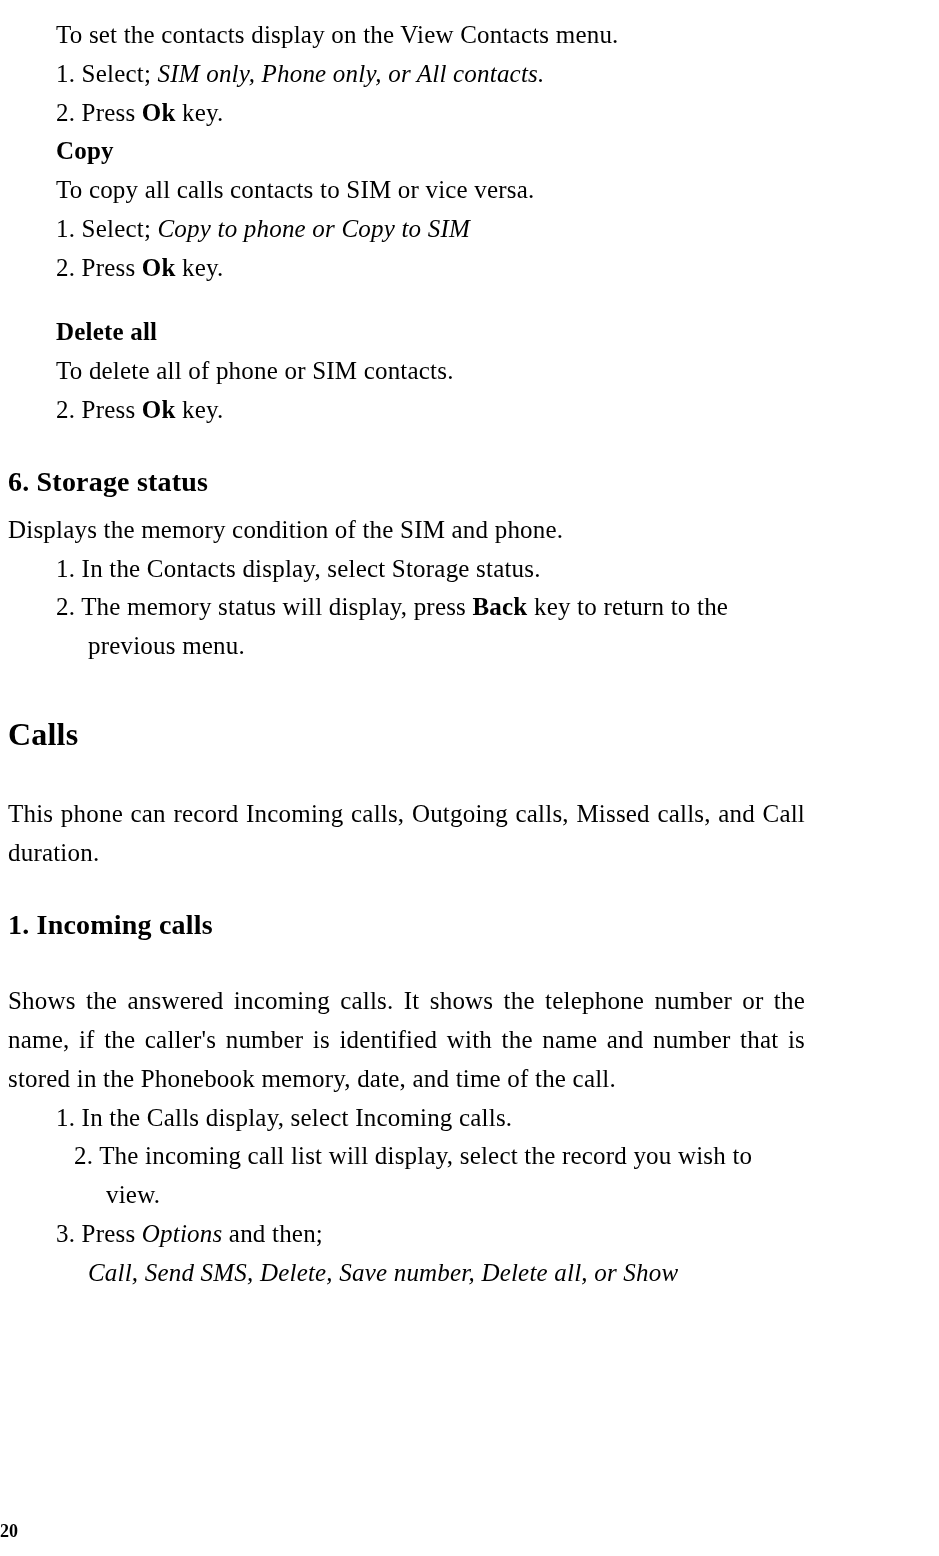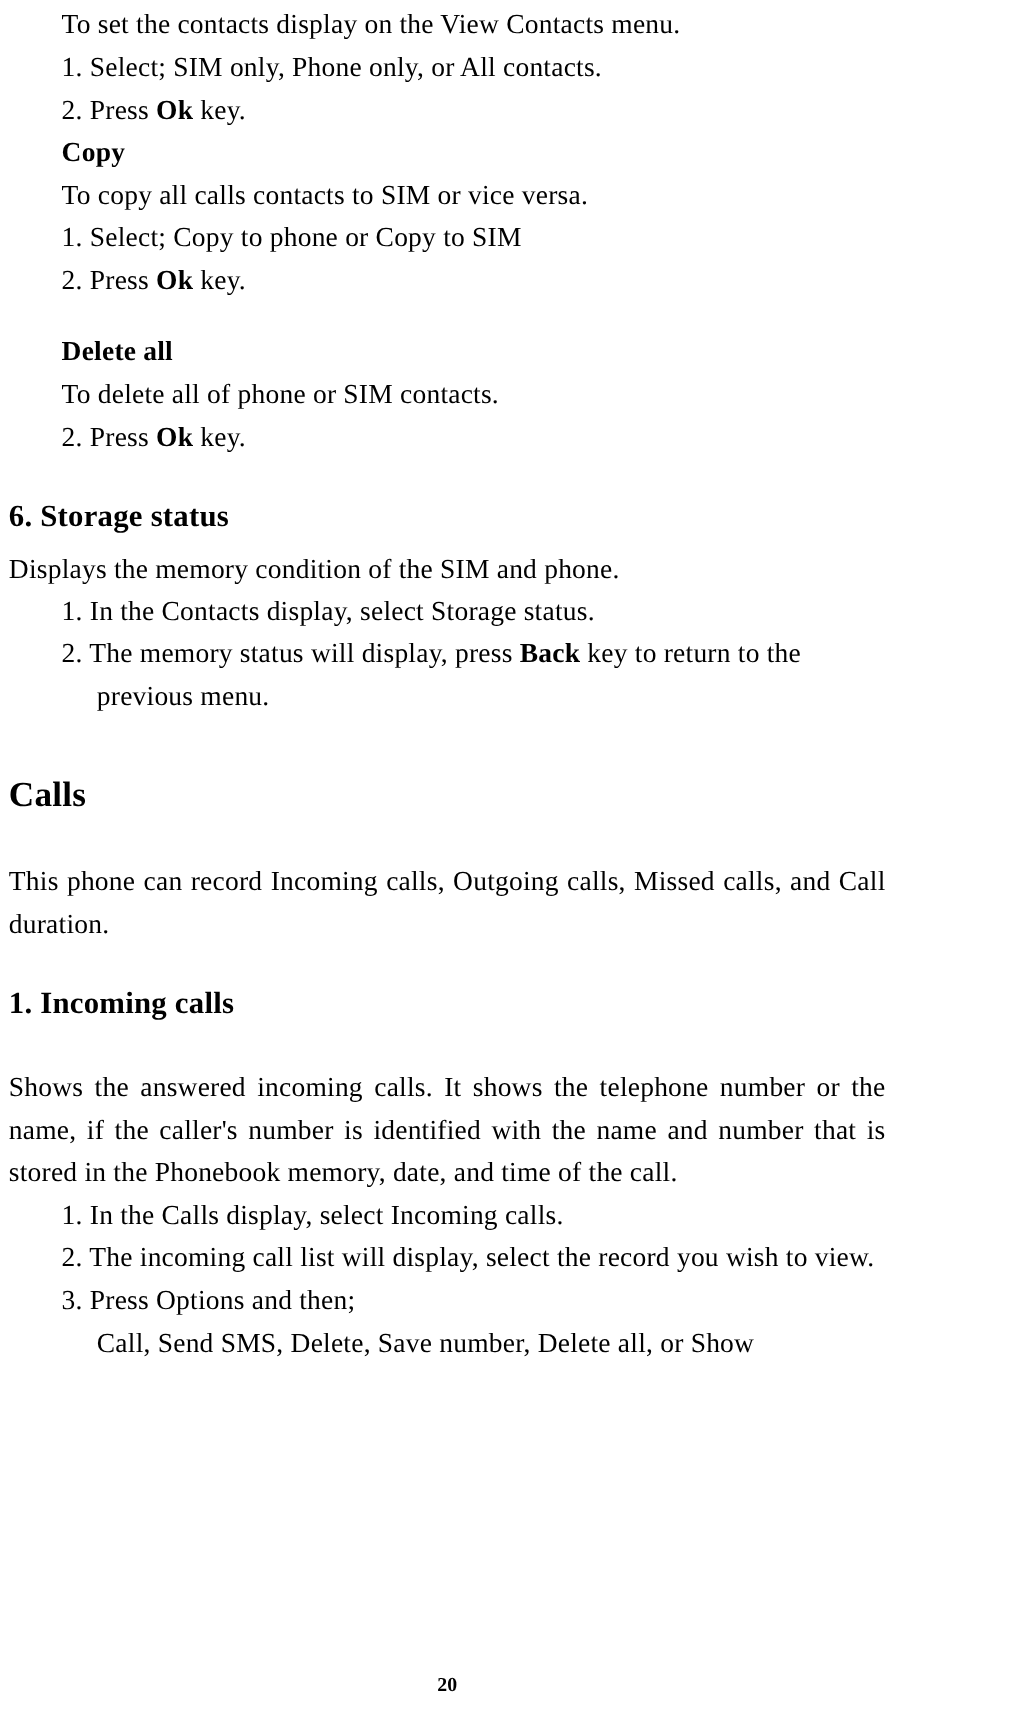--- a/index.html
+++ b/index.html
@@ -7,33 +7,33 @@
     padding: 0;
     background: #ffffff;
     color: #000000;
     font-family: "Lucida Bright", "Lucida Serif", "Book Antiqua", Palatino, Georgia, serif;
     -webkit-font-smoothing: antialiased;
   }
   .page {
     width: 813px;
     min-height: 1556px;
     box-sizing: border-box;
-    padding: 4px 8px 0 8px;
+    padding: 16px 8px 0 8px;
     position: relative;
   }
   .content {
     font-size: 25px;
     line-height: 1.55;
     letter-spacing: 0.2px;
   }
   .indent {
     padding-left: 48px;
   }
   .b { font-weight: 700; }
-  .i { }
+  .i { font-style: italic; }
   .h3 {
     font-size: 28px;
     font-weight: 700;
     margin-top: 30px;
     margin-bottom: 8px;
   }
   .h2 {
     font-size: 32px;
     font-weight: 700;
     margin-top: 44px;
@@ -43,21 +43,20 @@
   .hang {
     padding-left: 80px;
     text-indent: -32px;
   }
   .gap { height: 26px; }
   .page-num {
     position: absolute;
     bottom: 14px;
     left: 0;
     width: 100%;
-    text-align: center;
     font-family: "Times New Roman", Times, serif;
     font-size: 18px;
     font-weight: 700;
   }
 </style>
 </head>
 <body>
 
 <div class="page">
   <div class="content">
@@ -98,21 +97,21 @@
       </div>
     </div>
 
     <div class="h2">Calls</div>
     <div class="justify">This phone can record Incoming calls, Outgoing calls, Missed calls, and Call duration.</div>
 
     <div class="h3">1. Incoming calls</div>
     <div class="justify">Shows the answered incoming calls. It shows the telephone number or the name, if the caller's number is identified with the name and number that is stored in the Phonebook memory, date, and time of the call.</div>
     <div class="indent">
       <div>1. In the Calls display, select Incoming calls.</div>
-      <div style="padding-left:32px; text-indent:-32px;">2. The incoming call list will display, select the record you wish to view.</div>
+      <div style="padding-left:32px; text-indent:-32px;margin-left:18px;">2. The incoming call list will display, select the record you wish to view.</div>
       <div>
         <span>3. Press </span><span class="i">Options</span><span> and then;</span>
       </div>
       <div class="i" style="padding-left:32px;">Call, Send SMS, Delete, Save number, Delete all, or Show</div>
     </div>
 
   </div>
 
   <div class="page-num">20</div>
 </div>

